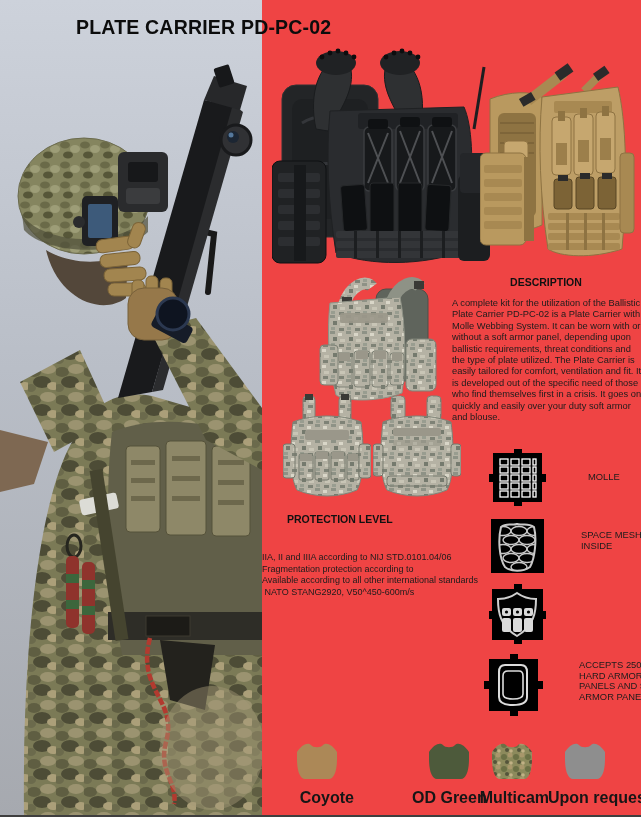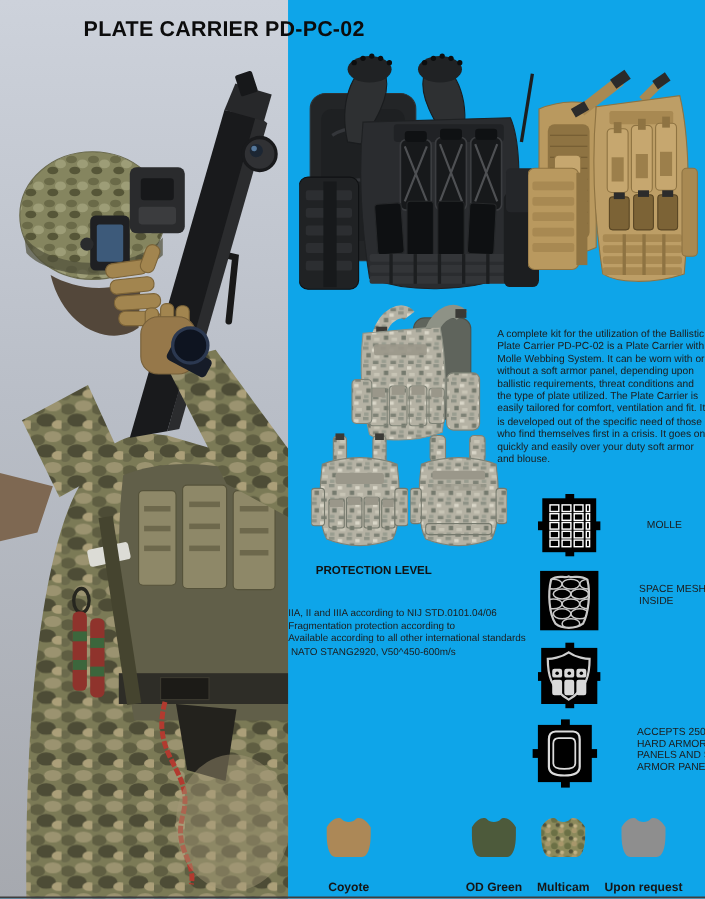--- a/index.html
+++ b/index.html
@@ -1,36 +1,36 @@
 <!DOCTYPE html>
 <html><head>
 <meta charset="utf-8">
 <style>
   html,body{margin:0;padding:0;}
   body{font-family:"Liberation Sans", sans-serif;}
-  #page{position:relative;width:641px;height:817px;background:#0ea5e9;overflow:hidden;}
+  #page{position:relative;width:641px;height:817px;background:#ef4444;overflow:hidden;}
   .abs{position:absolute;}
   
   .title{left:76px;top:16px;font-size:19.5px;font-weight:bold;color:#0c0c0c;letter-spacing:.2px;white-space:nowrap;}
   
   .desc-head{left:450px;top:276px;width:192px;text-align:center;font-size:10.5px;font-weight:bold;color:#111;}
   .desc-body{left:452px;top:298px;width:192px;font-size:9.3px;line-height:11.4px;color:#1c1c1c;}
   
   .prot-head{left:287px;top:513px;font-size:10.5px;font-weight:bold;color:#111;white-space:nowrap;}
   .prot-lines{left:262px;top:552px;font-size:9px;line-height:11.6px;color:#1c1c1c;}
   .pline{display:block;white-space:pre;}
   
   .feat-label{font-size:9.4px;color:#1c1c1c;line-height:10.6px;padding-left:32px;}
   .fl1{left:556px;top:472px;}
   .fl2{left:549px;top:530px;width:80px;}
   .fl4{left:547px;top:660px;width:102px;}
   
   .swcell{top:741px;width:74px;text-align:center;}
   .sw0{left:280px;}.sw1{left:348px;}.sw2{left:412px;}.sw3{left:475px;}.sw4{left:548px;}
-  .swname{margin-top:15px;font-size:11px;font-weight:bold;color:#161616;white-space:nowrap;}
+  .swname{margin-top:4px;font-size:16px;font-weight:bold;color:#161616;white-space:nowrap;text-align:right;}
   .bottomline{left:0;bottom:0;width:641px;height:2px;background:#3f3f3f;}
 </style>
 </head>
 <body>
 
 <div id="page">
 
   <svg class="abs" style="left:0;top:0" width="262" height="817" viewBox="0 0 262 817">
     <defs>
       <linearGradient id="sky" x1="0" y1="0" x2="0" y2="1">
@@ -349,20 +349,21 @@
     <path d="M10,30 C30,22 58,22 78,30 C82,60 80,88 74,98 C55,106 33,106 14,98 C8,88 6,60 10,30 Z" fill="url(#acu)" stroke="#7e8276"></path>
     <rect x="20" y="36" width="48" height="8" rx="2" fill="#9a978a"></rect>
     <rect x="20" y="48" width="48" height="6" rx="2" fill="#9a978a" opacity="0.6"></rect>
     <rect x="14" y="84" width="60" height="10" rx="3" fill="url(#acu)" stroke="#75796d"></rect>
     <g fill="url(#acu)" stroke="#75796d">
         <rect x="0" y="52" width="10" height="32" rx="3"></rect>
         <rect x="78" y="52" width="10" height="32" rx="3"></rect>
       </g>
   </svg>
 
+  <div class="abs desc-head">DESCRIPTION</div>
   <div class="abs desc-body">A complete kit for the utilization of the Ballistic Plate Carrier PD-PC-02 is a Plate Carrier with Molle Webbing System. It can be worn with or without a soft armor panel, depending upon ballistic requirements, threat conditions and the type of plate utilized. The Plate Carrier is easily tailored for comfort, ventilation and fit. It is developed out of the specific need of those who find themselves first in a crisis. It goes on quickly and easily over your duty soft armor and blouse.</div>
 
   <div class="abs prot-head">PROTECTION LEVEL</div>
   <div class="abs prot-lines">
     <span class="pline">IIA, II and IIIA according to NIJ STD.0101.04/06</span>
     <span class="pline">Fragmentation protection according to</span>
     <span class="pline">Available according to all other international standards</span>
     <span class="pline"> NATO STANG2920, V50^450-600m/s</span>
   </div>
 

